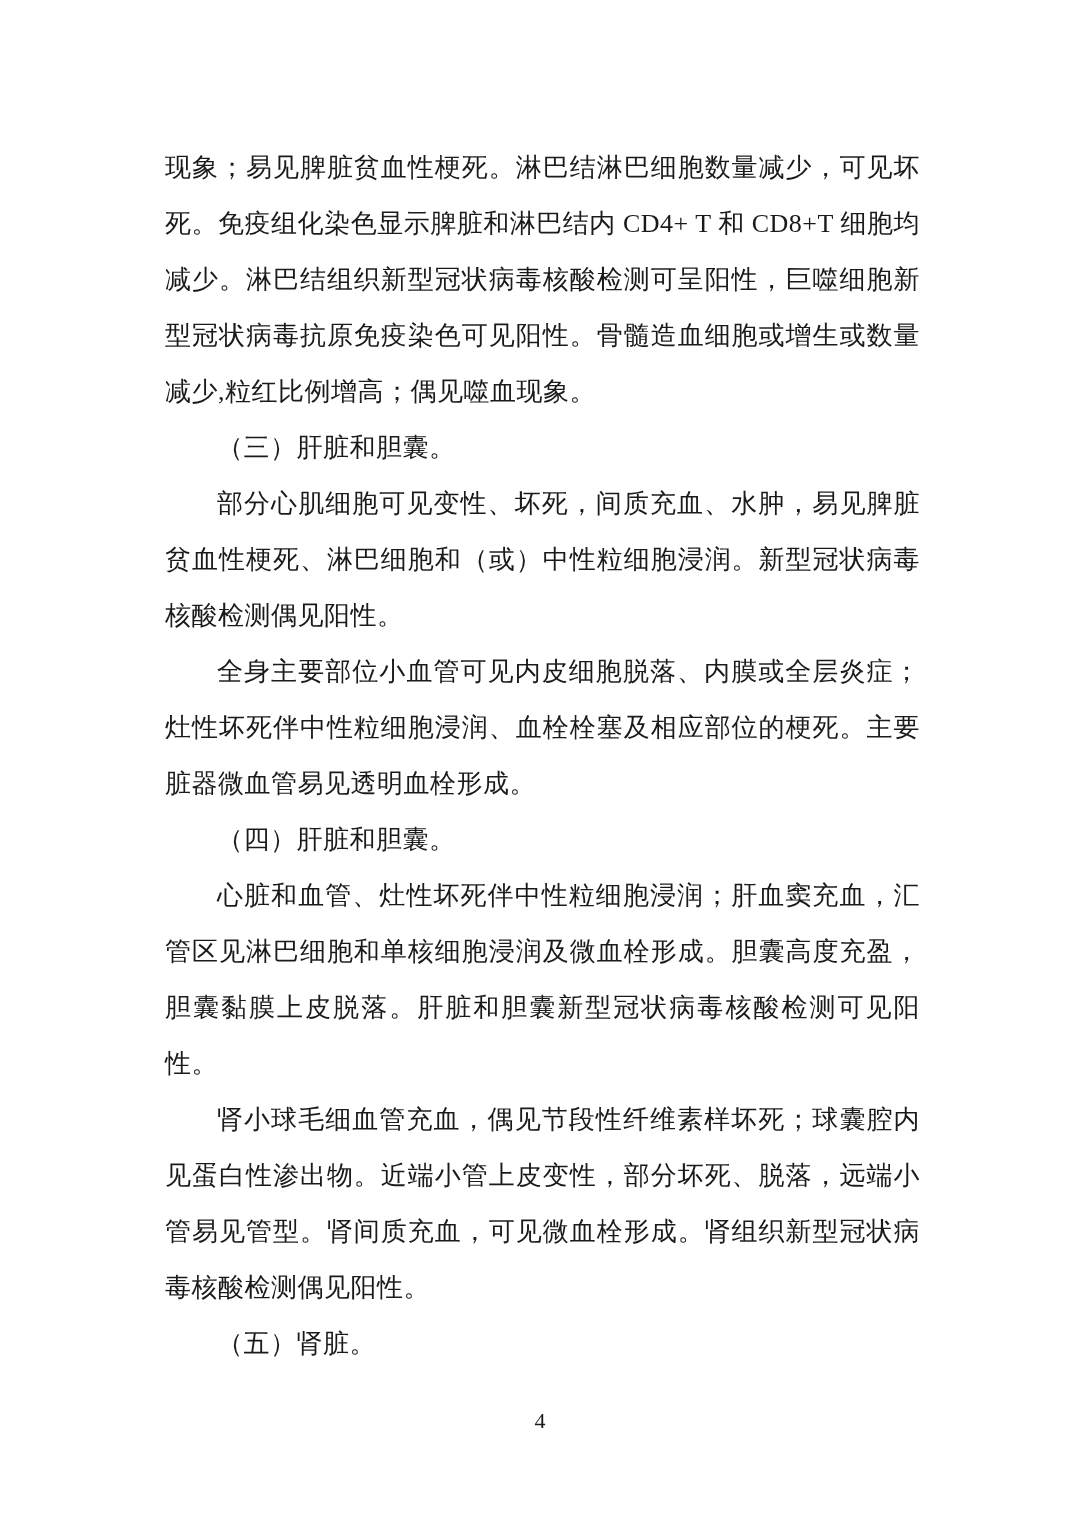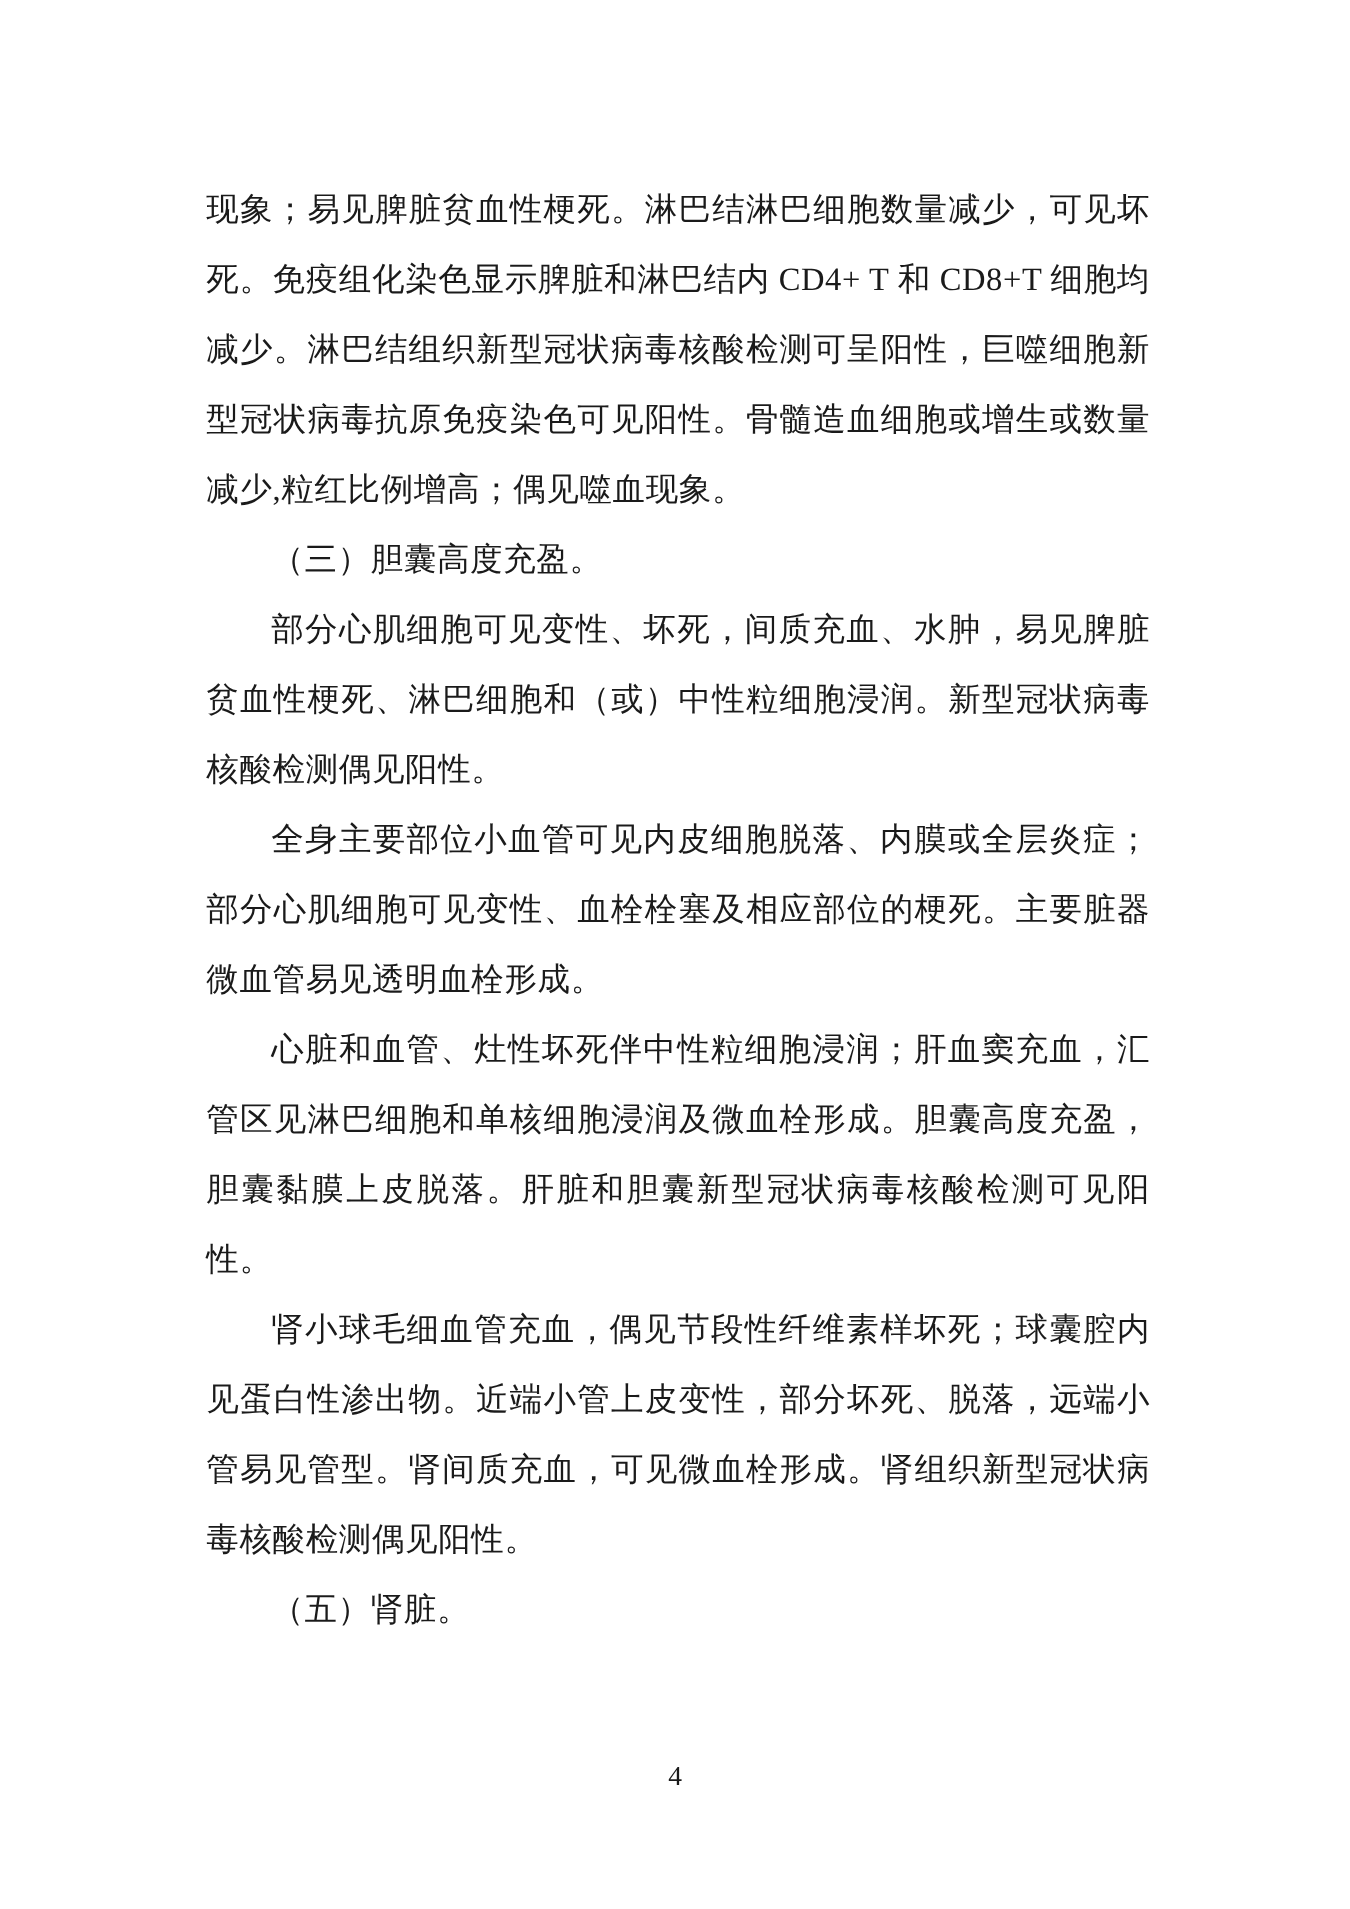--- a/index.html
+++ b/index.html
@@ -51,22 +51,23 @@
     line-height: 30px;
     color: #1a1a1a;
   }
 </style>
 </head>
 <body>
 
 <div class="page">
   <div class="content">
     <p class="para no-indent">现象；易见脾脏贫血性梗死。淋巴结淋巴细胞数量减少，可见坏死。免疫组化染色显示脾脏和淋巴结内 CD4+ T 和 CD8+T 细胞均减少。淋巴结组织新型冠状病毒核酸检测可呈阳性，巨噬细胞新型冠状病毒抗原免疫染色可见阳性。骨髓造血细胞或增生或数量减少,粒红比例增高；偶见噬血现象。</p>
-    <p class="para indent heading">（三）胆囊高度充盈。</p>
+    <p class="para indent heading">（三）肝脏和胆囊。</p>
     <p class="para indent">部分心肌细胞可见变性、坏死，间质充血、水肿，易见脾脏贫血性梗死、淋巴细胞和（或）中性粒细胞浸润。新型冠状病毒核酸检测偶见阳性。</p>
-    <p class="para indent">全身主要部位小血管可见内皮细胞脱落、内膜或全层炎症；部分心肌细胞可见变性、血栓栓塞及相应部位的梗死。主要脏器微血管易见透明血栓形成。</p>
+    <p class="para indent">全身主要部位小血管可见内皮细胞脱落、内膜或全层炎症；灶性坏死伴中性粒细胞浸润、血栓栓塞及相应部位的梗死。主要脏器微血管易见透明血栓形成。</p>
+    <p class="para indent heading">（四）肝脏和胆囊。</p>
     <p class="para indent">心脏和血管、灶性坏死伴中性粒细胞浸润；肝血窦充血，汇管区见淋巴细胞和单核细胞浸润及微血栓形成。胆囊高度充盈，胆囊黏膜上皮脱落。肝脏和胆囊新型冠状病毒核酸检测可见阳性。</p>
     <p class="para indent">肾小球毛细血管充血，偶见节段性纤维素样坏死；球囊腔内见蛋白性渗出物。近端小管上皮变性，部分坏死、脱落，远端小管易见管型。肾间质充血，可见微血栓形成。肾组织新型冠状病毒核酸检测偶见阳性。</p>
     <p class="para indent heading">（五）肾脏。</p>
   </div>
 
   <div class="page-number">4</div>
 </div>
 
 </body></html>

